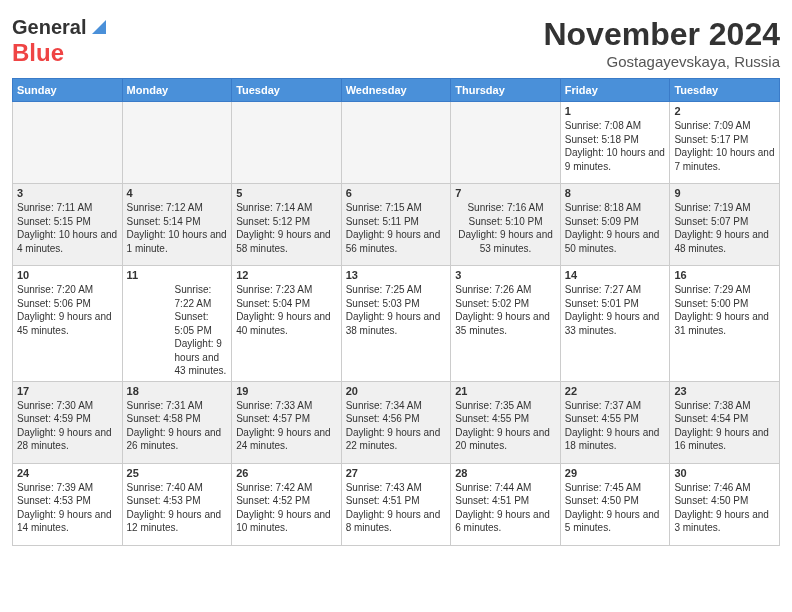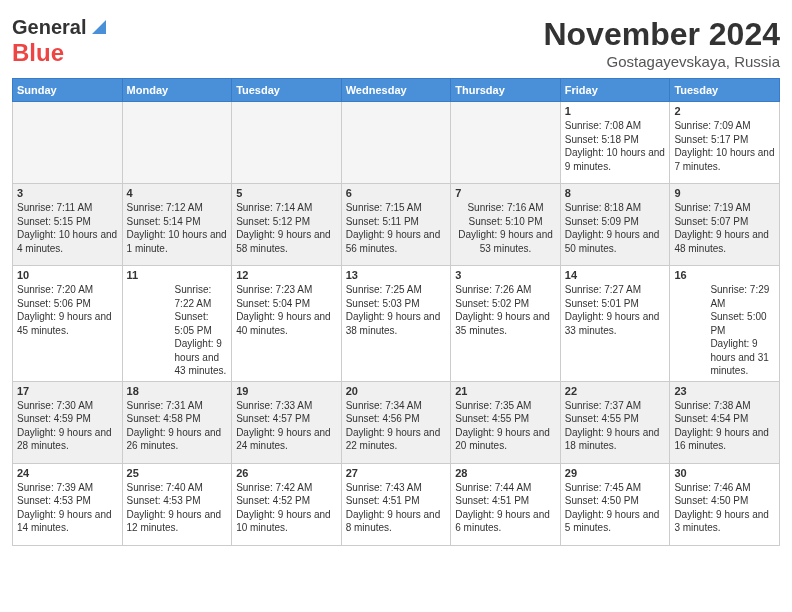--- a/index.html
+++ b/index.html
@@ -213,21 +213,21 @@
 Daylight: 9 hours and 35 minutes.</div>
           </td>
           <td>
             <span class="day-num">14</span>
             <div class="day-info" style="white-space: pre-line;">Sunrise: 7:27 AM
 Sunset: 5:01 PM
 Daylight: 9 hours and 33 minutes.</div>
           </td>
           <td>
             <span class="day-num">16</span>
-            <div class="day-info" style="white-space: pre-line; margin-left: 36px;">Sunrise: 7:29 AM
+            <div class="day-info" style="white-space: pre-line;">Sunrise: 7:29 AM
 Sunset: 5:00 PM
 Daylight: 9 hours and 31 minutes.</div>
           </td>
         </tr>
         <tr>
           <td class="alt-row">
             <span class="day-num">17</span>
             <div class="day-info" style="white-space: pre-line;">Sunrise: 7:30 AM
 Sunset: 4:59 PM
 Daylight: 9 hours and 28 minutes.</div>

